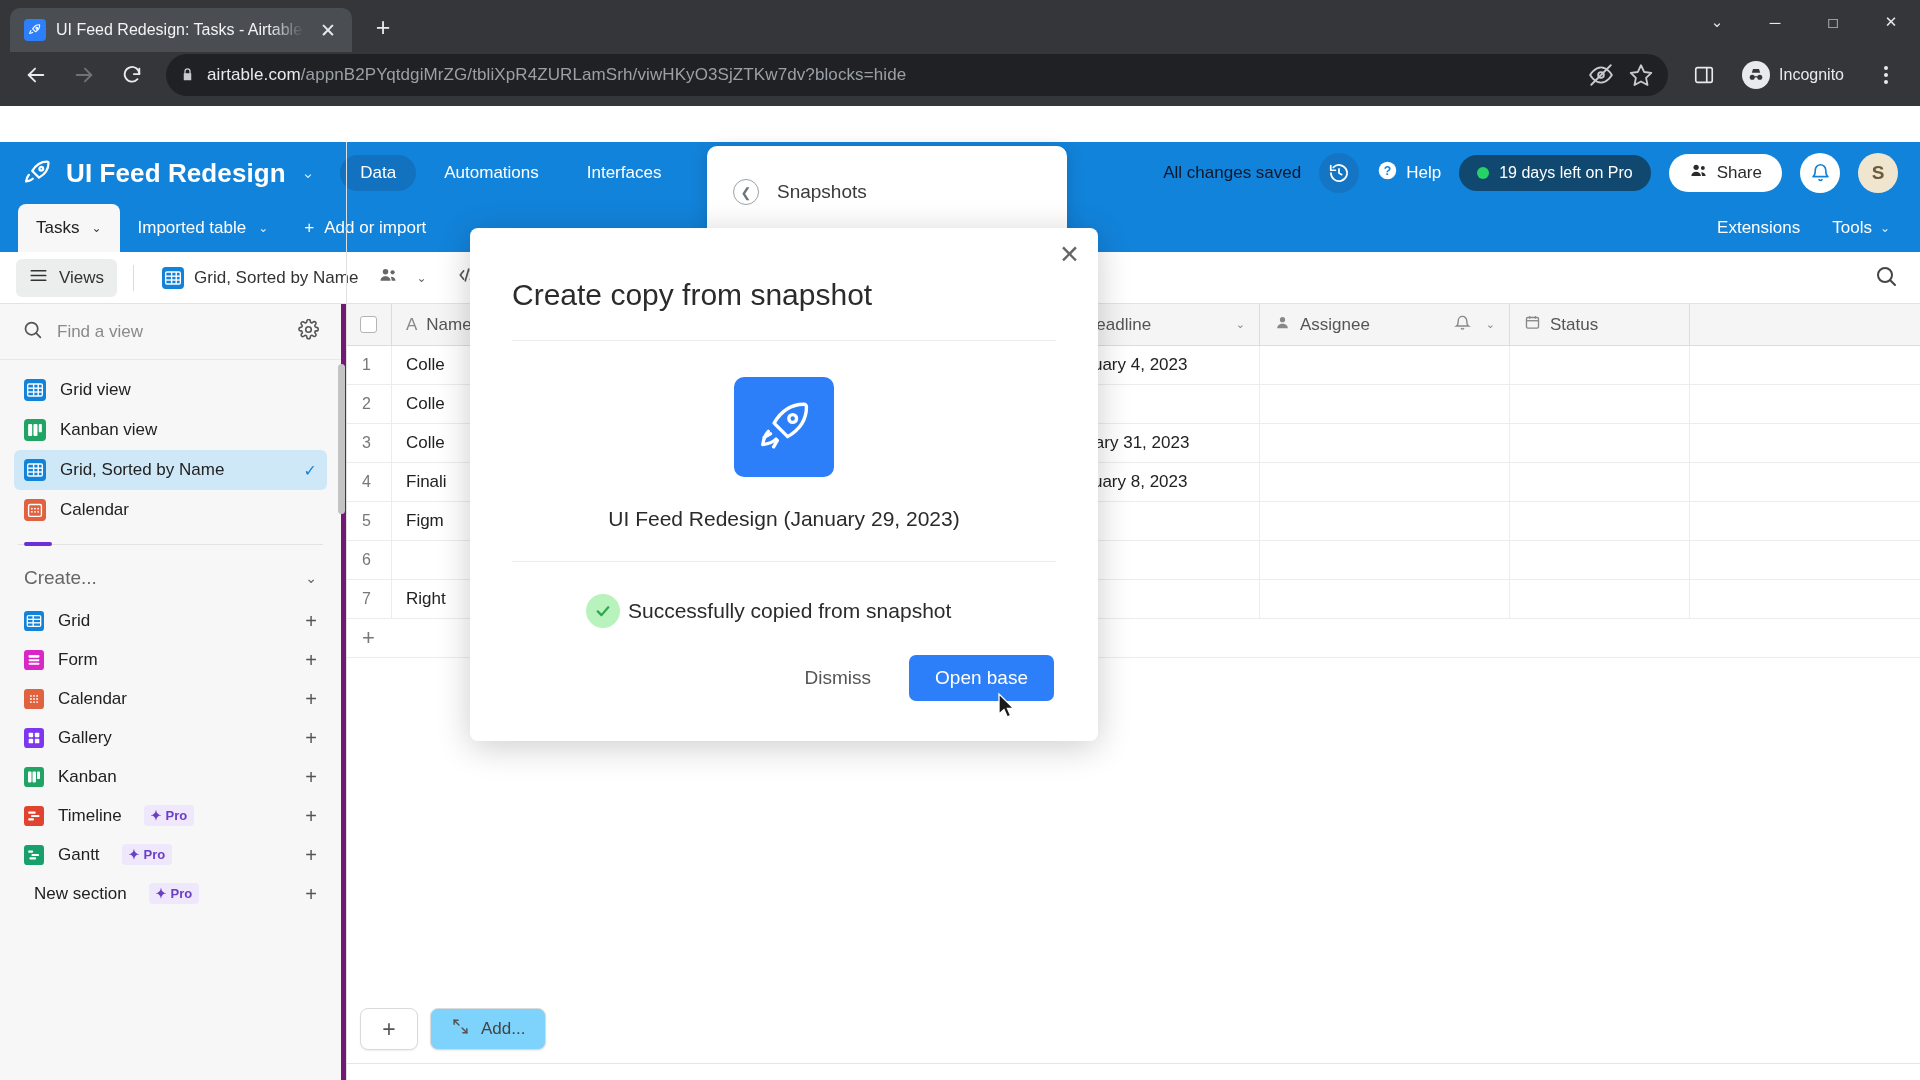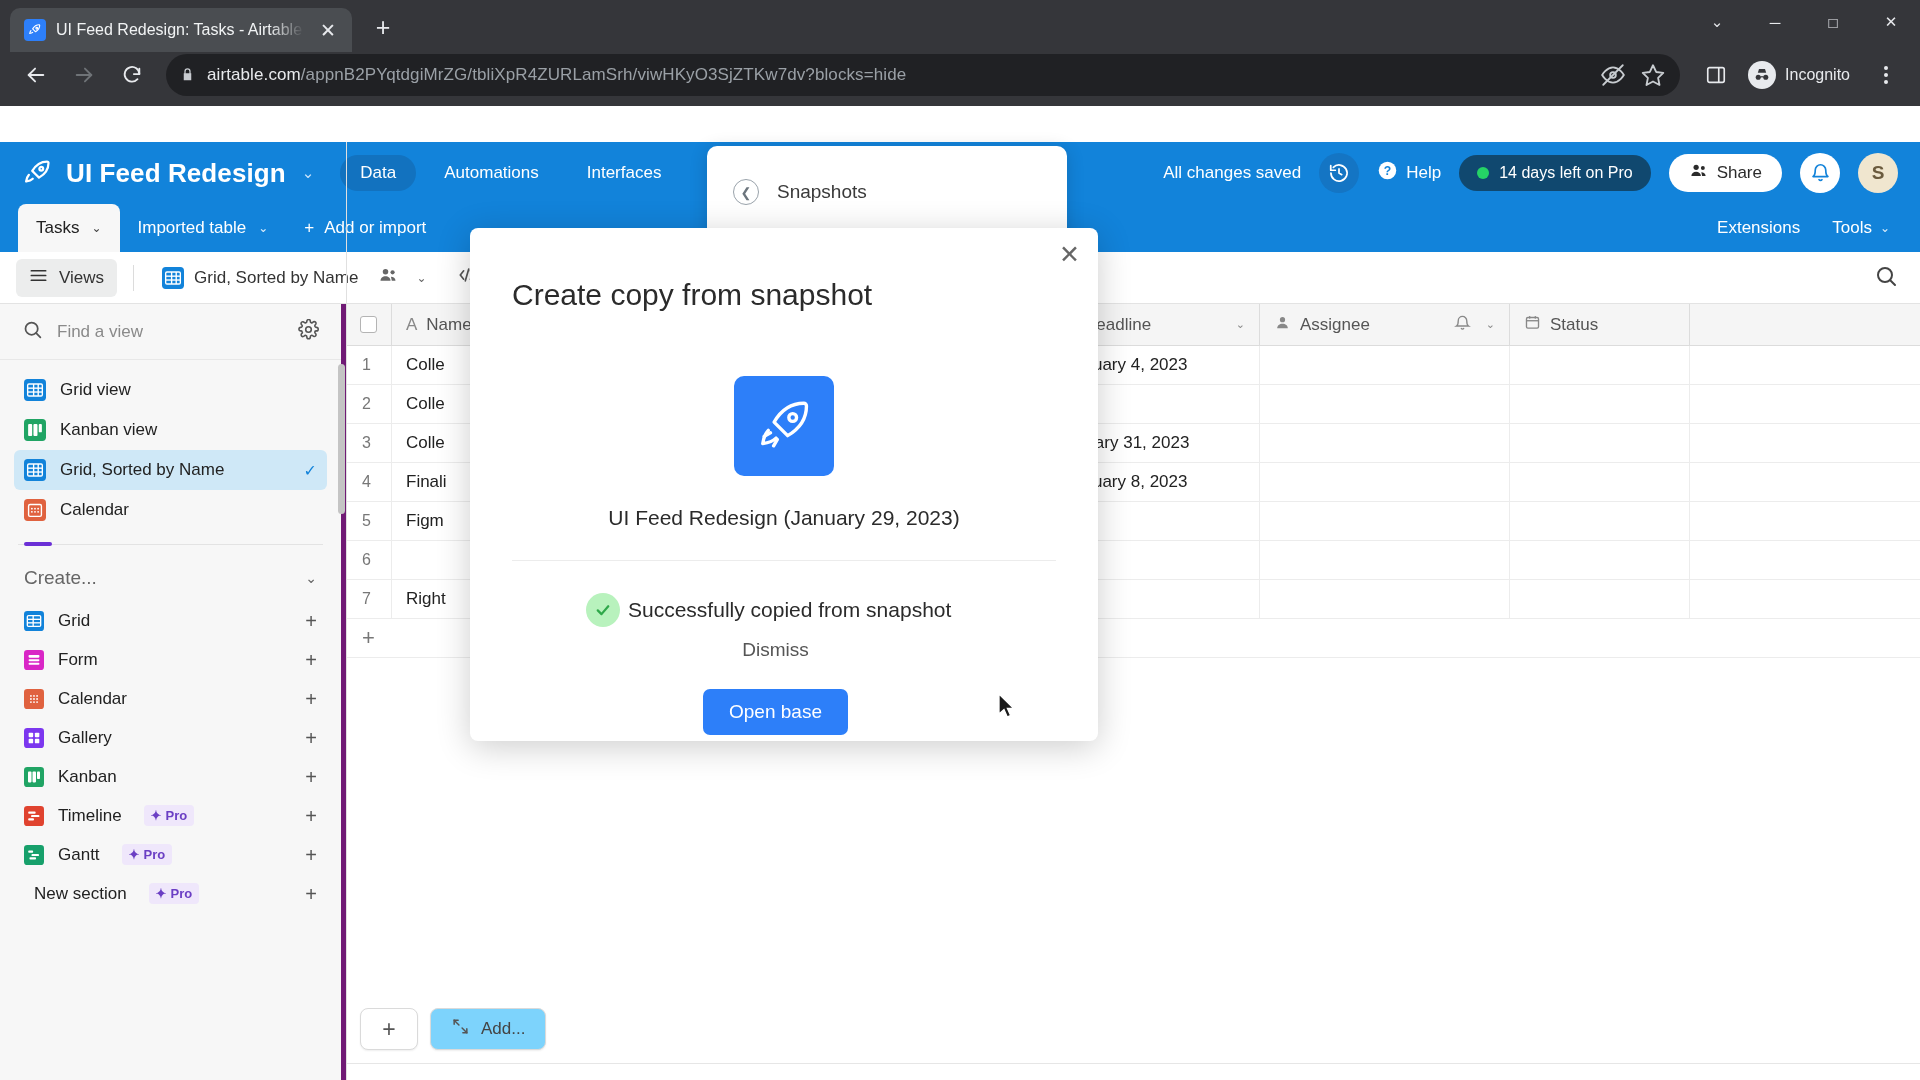--- a/index.html
+++ b/index.html
@@ -106,21 +106,21 @@
   .lock-icon { width: 15px; height: 17px; flex: 0 0 auto; }
   .url-text {
     font-size: 17px;
     color: #9aa0a6;
     white-space: nowrap;
     letter-spacing: 0.1px;
   }
   .url-text b { color: #e8eaed; font-weight: 400; }
   .omni-right { margin-left: auto; display: flex; align-items: center; gap: 14px; }
   .omni-icon { width: 26px; height: 26px; color: #c8ccd0; cursor: pointer; }
-  .chrome-right { display: flex; align-items: center; flex: 0 0 auto; }
+  .chrome-right { display: flex; align-items: center; gap: 6px; flex: 0 0 auto; }
   .incognito-pill {
     height: 40px;
     display: flex; align-items: center; gap: 9px;
     padding: 0 16px 0 10px;
     border-radius: 20px;
     color: #e8eaed; font-size: 16px;
     cursor: pointer;
   }
   .incog-avatar {
     width: 28px; height: 28px; border-radius: 50%;
@@ -151,21 +151,21 @@
   .hdr-tab {
     height: 36px; padding: 0 20px;
     display: flex; align-items: center;
     color: #fff; font-size: 17px;
     border-radius: 18px;
     cursor: pointer;
     white-space: nowrap;
   }
   .hdr-tab.active { background: #1272bf; }
   .hdr-right { margin-left: auto; display: flex; align-items: center; gap: 18px; }
-  .saved-text { color: #ffffff; font-size: 17px; white-space: nowrap; }
+  .saved-text { color: #0f172a; font-size: 17px; white-space: nowrap; }
   .hist-btn {
     width: 40px; height: 40px; border-radius: 50%;
     background: #1475c4;
     display: flex; align-items: center; justify-content: center;
     cursor: pointer;
   }
   .help-btn { display: flex; align-items: center; gap: 8px; color: #fff; font-size: 17px; cursor: pointer; }
   .trial-pill {
     height: 36px; padding: 0 18px;
     background: #10486f;
@@ -474,22 +474,21 @@
     width: 34px; height: 34px; border-radius: 50%;
     background: #b8f2bd;
     display: flex; align-items: center; justify-content: center;
     flex: 0 0 auto;
   }
   .success-badge svg { width: 18px; height: 18px; }
   .success-text { font-size: 21px; color: #2b2b2b; }
   .modal-footer {
     display: flex; align-items: center; justify-content: flex-end;
     gap: 16px;
-    padding: 0 57px 40px 40px;
-    flex-direction: column;
+    padding: 0 44px 40px 40px;
   }
   .btn-dismiss {
     height: 46px; padding: 0 22px;
     background: transparent; border: none;
     font-size: 19px; color: #555;
     cursor: pointer; border-radius: 6px;
     font-family: "Liberation Sans", sans-serif;
   }
   .btn-open {
     height: 46px; padding: 0 26px;
@@ -635,21 +634,21 @@
         <span>
           <svg viewBox="0 0 24 24" width="21" height="21">
               <circle cx="12" cy="12" r="10" fill="#ffffff"></circle>
               <text x="12" y="17" font-size="14" font-weight="bold" text-anchor="middle" fill="#1283da" font-family="Liberation Sans">?</text>
             </svg>
         </span>
         <span>Help</span>
       </span>
       <span class="trial-pill">
         <i class="green-dot"></i>
-        <span>14 days left on Pro</span>
+        <span>19 days left on Pro</span>
       </span>
       <span class="share-btn">
         <span>
           <svg viewBox="0 0 24 24" width="19" height="19" fill="#2b2b2b">
               <circle cx="9" cy="8" r="3.3"></circle>
               <path d="M3 19c0-3.3 2.7-5.4 6-5.4s6 2.1 6 5.4z"></path>
               <circle cx="17.5" cy="8.8" r="2.5"></circle>
               <path d="M15.5 14.2c3 .1 5.5 1.9 5.5 4.8h-4.4"></path>
             </svg>
         </span>

